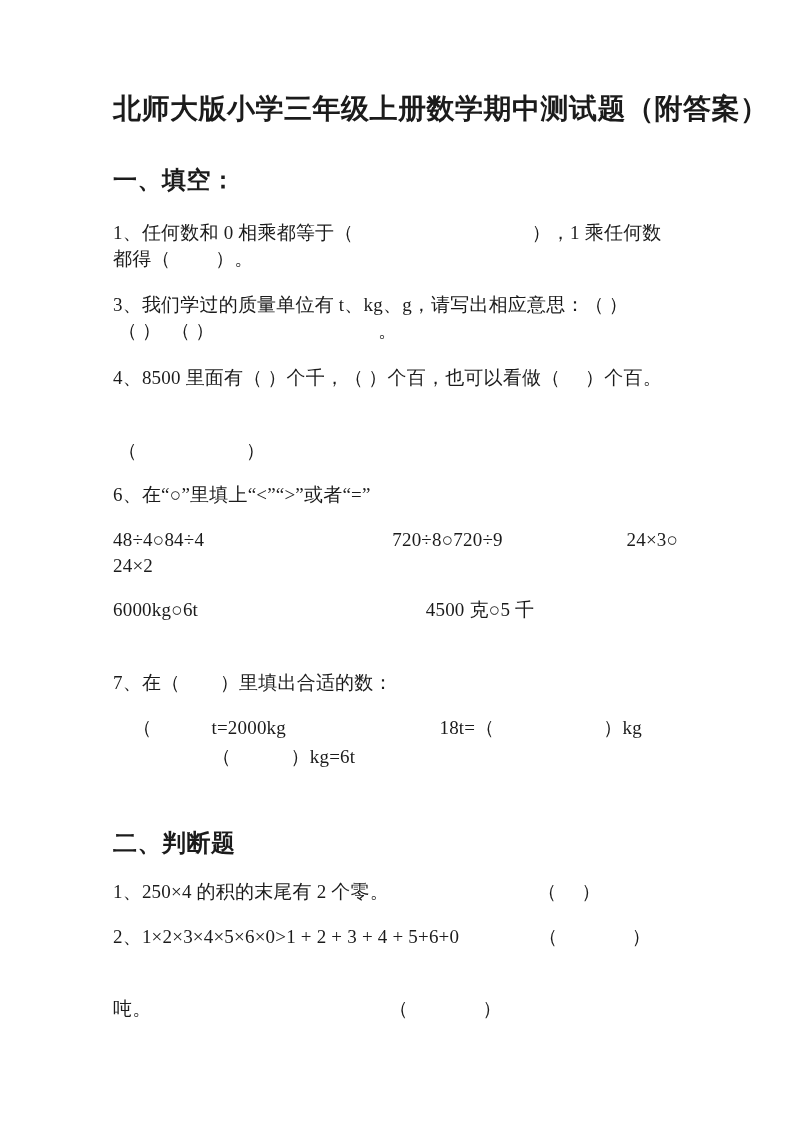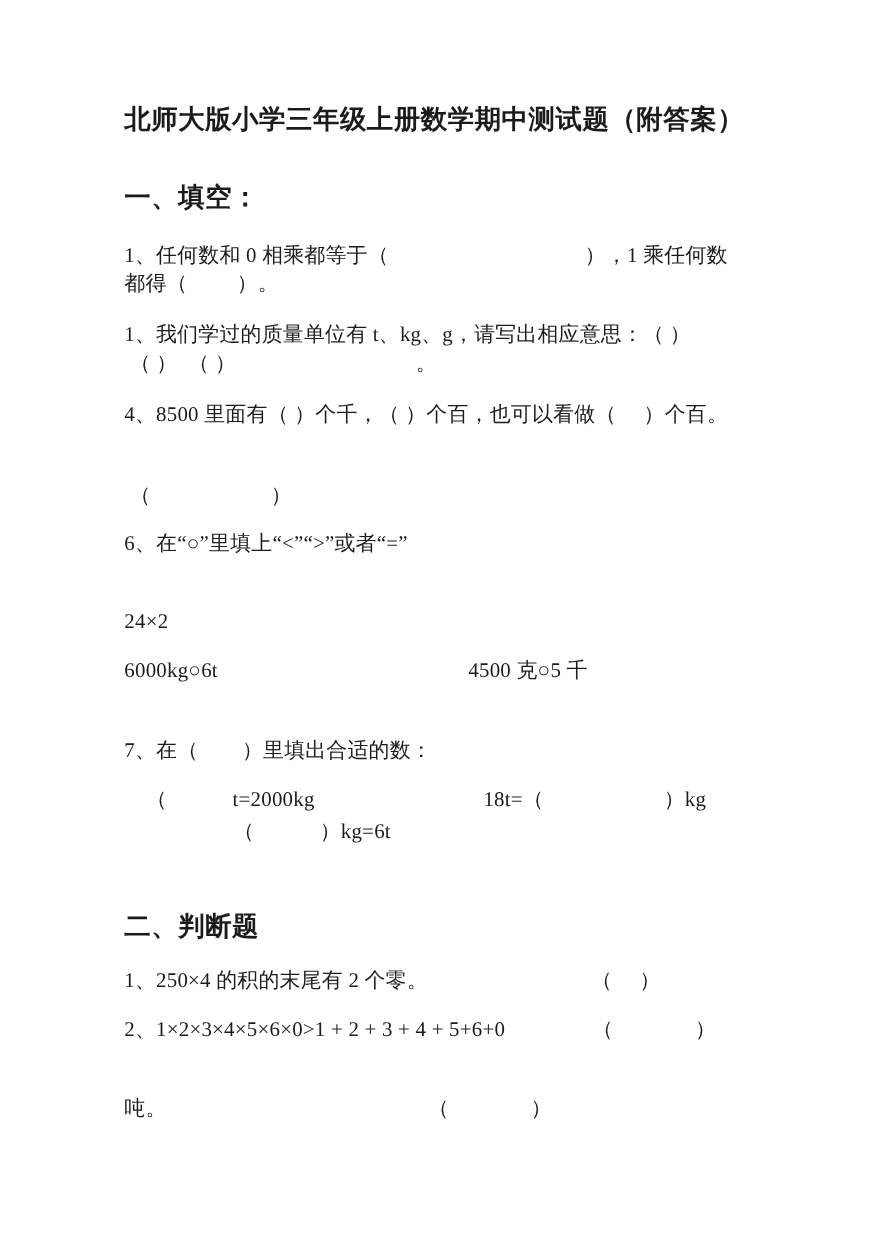--- a/index.html
+++ b/index.html
@@ -18,21 +18,21 @@
   }
   .line {
     position: absolute;
     left: 113px;
     white-space: pre;
     font-size: 19px;
     line-height: 26px;
     letter-spacing: 0.2px;
   }
   .title {
-    font-size: 24px;
+    font-size: 28px;
     font-weight: bold;
     letter-spacing: 0.5px;
   }
   .heading {
     font-size: 24px;
     font-weight: bold;
     letter-spacing: 0.5px;
   }
 </style>
 </head>
@@ -41,28 +41,29 @@
 <div class="page">
 
   <div class="line title" style="top:96px"></div>
   <div class="line title" style="top:96px">北师大版小学三年级上册数学期中测试题（附答案）</div>
 
   <div class="line heading" style="top:167px">一、填空：</div>
 
   <div class="line" style="top:220px">1、任何数和 0 相乘都等于（                                    ），1 乘任何数</div>
   <div class="line" style="top:246px">都得（         ）。</div>
 
-  <div class="line" style="top:292px">1、我们学过的质量单位有 t、kg、g，请写出相应意思：（ ）</div>
+  <div class="line" style="top:292px">3、我们学过的质量单位有 t、kg、g，请写出相应意思：（ ）</div>
   <div class="line" style="top:318px"> （ ）  （ ）                                 。</div>
 
   <div class="line" style="top:365px">4、8500 里面有（ ）个千，（ ）个百，也可以看做（     ）个百。</div>
 
   <div class="line" style="top:438px"> （                      ）</div>
 
   <div class="line" style="top:482px">6、在“○”里填上“&lt;”“&gt;”或者“=”</div>
+  <div class="line" style="top:527px">48÷4○84÷4                                      720÷8○720÷9                         24×3○</div>
   <div class="line" style="top:553px">24×2</div>
   <div class="line" style="top:597px">6000kg○6t                                              4500 克○5 千</div>
 
   <div class="line" style="top:670px">7、在（        ）里填出合适的数：</div>
   <div class="line" style="top:715px">    （            t=2000kg                               18t=（                      ）kg</div>
   <div class="line" style="top:744px">                    （            ）kg=6t</div>
 
   <div class="line heading" style="top:830px">二、判断题</div>
 
   <div class="line" style="top:879px">1、250×4 的积的末尾有 2 个零。                              （     ）</div>

